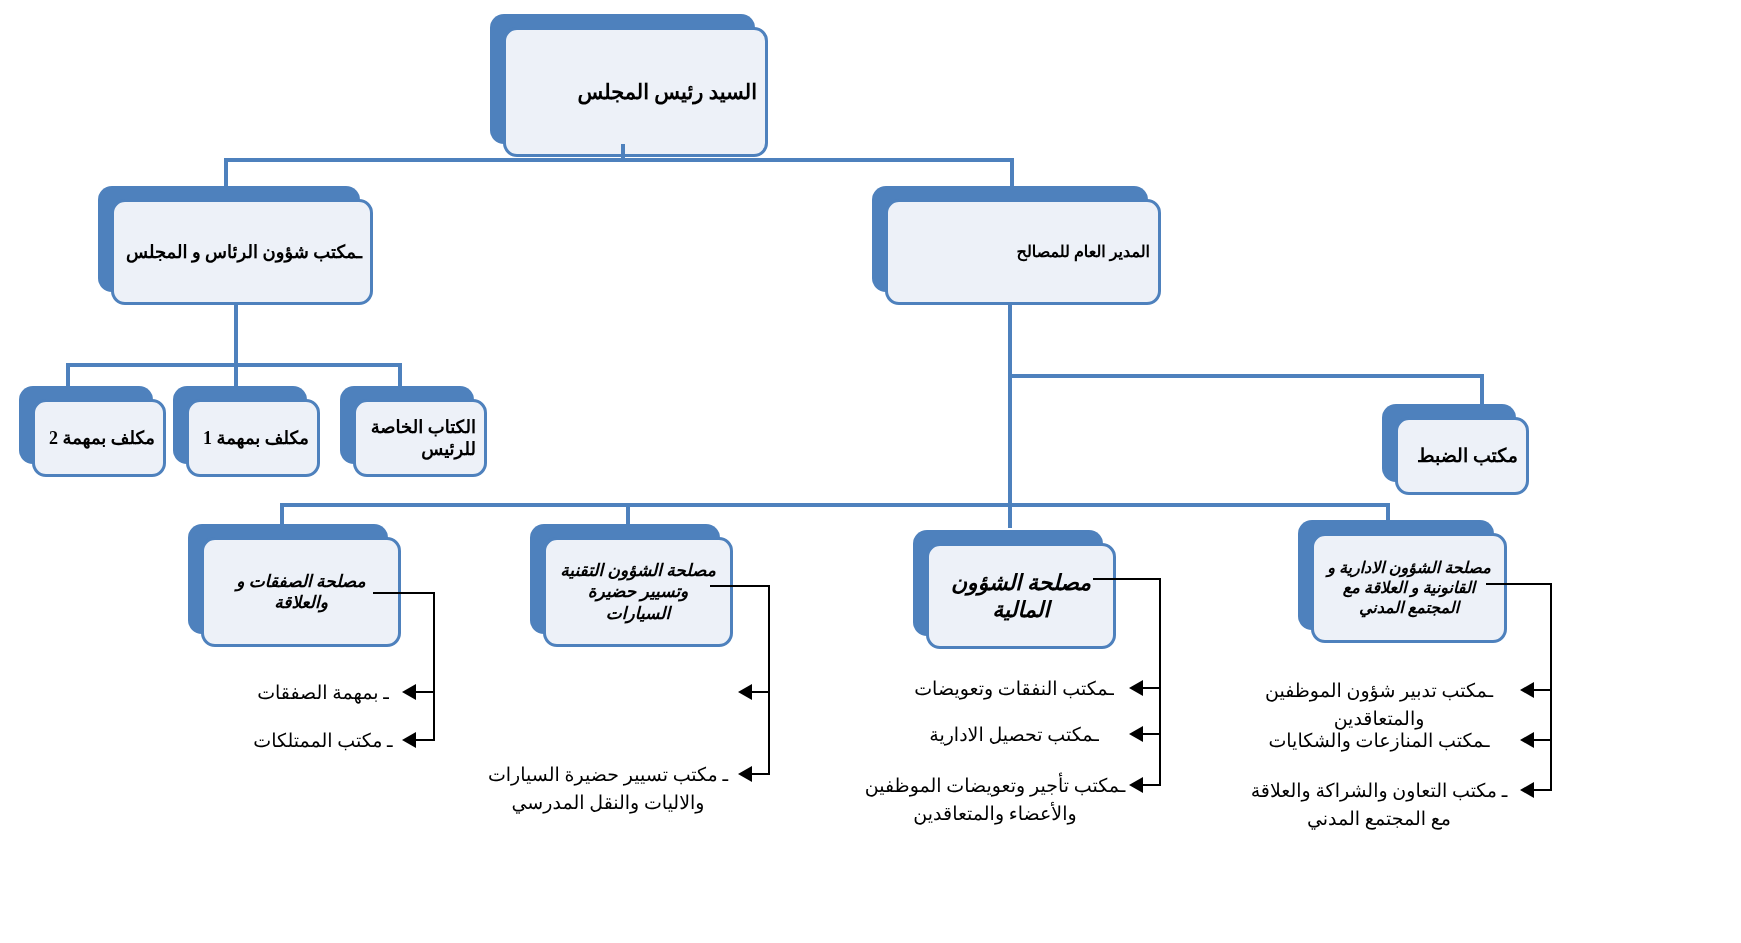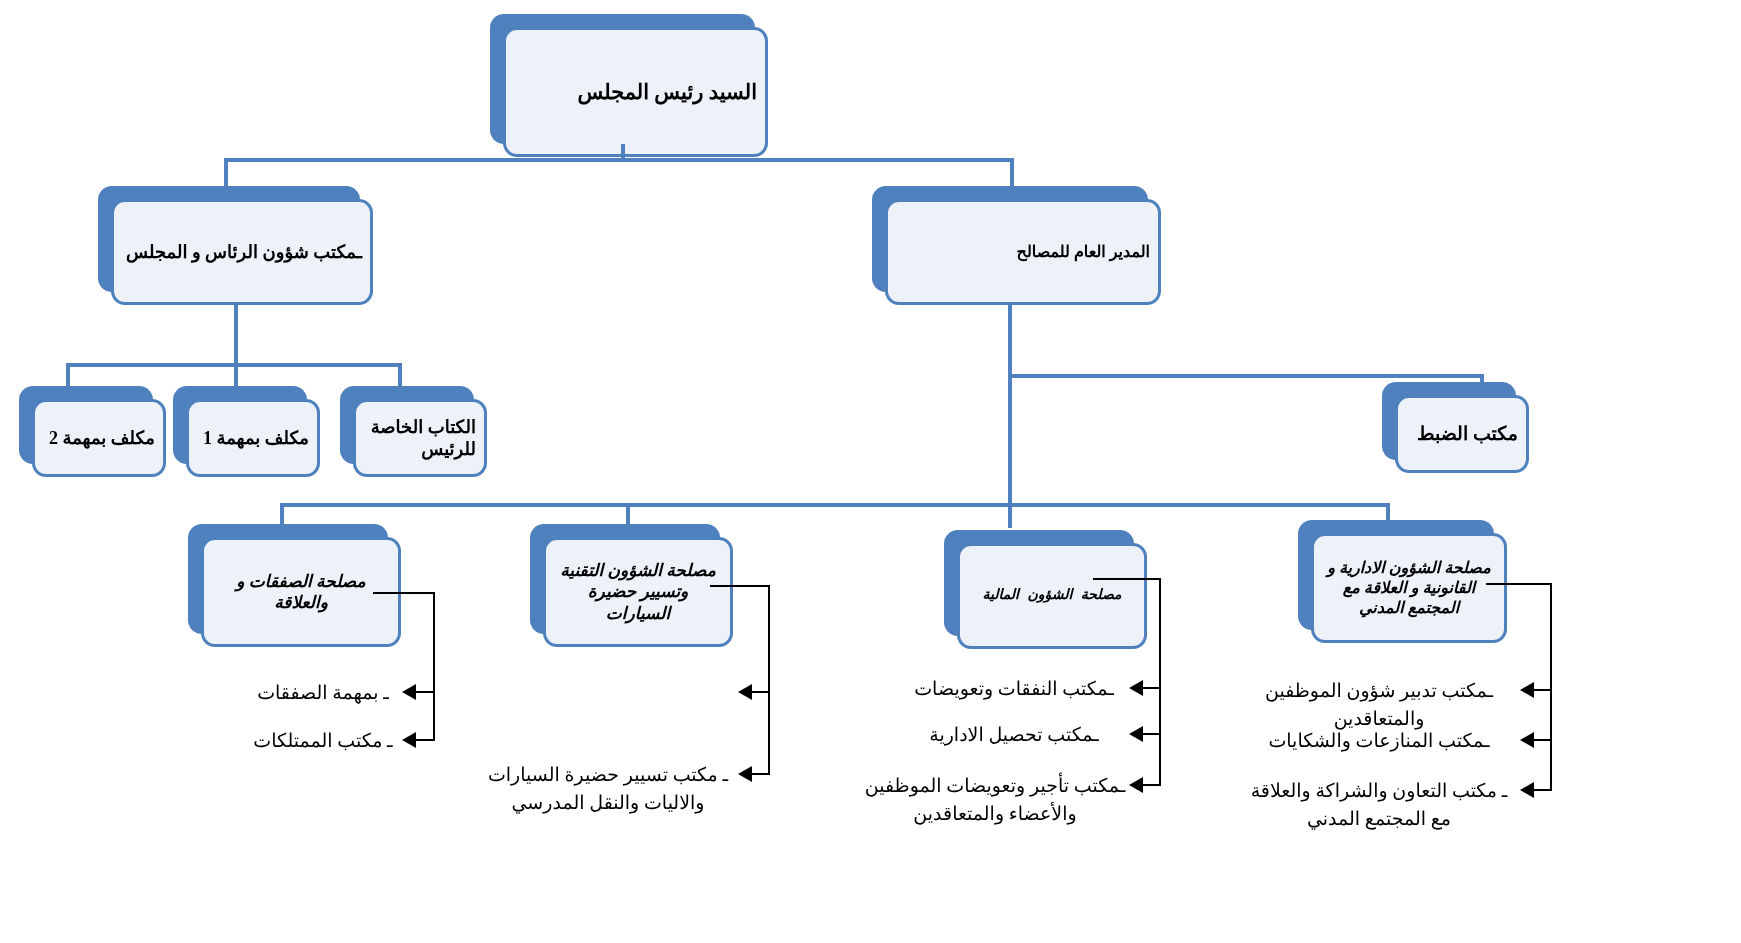--- a/index.html
+++ b/index.html
@@ -118,21 +118,21 @@
     <div class="face">
       <span class="txt">الكتاب الخاصة للرئيس</span>
     </div>
   </div>
 
   <div class="ln v" style="left:1008px;top:305px;height:200px;"></div>
 
   <div class="ln h" style="left:1008px;top:374px;width:476px;"></div>
   <div class="ln v" style="left:1480px;top:374px;height:32px;"></div>
 
-  <div class="node bold" style="left:1382px;top:382px;width:134px;height:78px;font-size:19px;font-family:Liberation Serif, serif;">
+  <div class="node bold" style="left:1382px;top:404px;width:134px;height:78px;font-size:19px;font-family:Liberation Serif, serif;">
     <div class="shadow"></div>
     <div class="face">
       <span class="txt">مكتب الضبط</span>
     </div>
   </div>
 
   <div class="ln h" style="left:280px;top:503px;width:1108px;"></div>
   <div class="ln v" style="left:280px;top:503px;height:25px;"></div>
   <div class="ln v" style="left:626px;top:503px;height:25px;"></div>
   <div class="ln v" style="left:1008px;top:503px;height:25px;"></div>
@@ -145,21 +145,21 @@
     </div>
   </div>
 
   <div class="node ital" style="left:530px;top:524px;width:190px;height:110px;font-size:17px;">
     <div class="shadow"></div>
     <div class="face">
       <span class="txt">مصلحة الشؤون التقنية وتسيير حضيرة السيارات</span>
     </div>
   </div>
 
-  <div class="node ital" style="left:944px;top:530px;width:190px;height:106px;font-size:14px;font-family:Liberation Mono, monospace;">
+  <div class="node ital" style="left:913px;top:530px;width:190px;height:106px;font-size:22px;">
     <div class="shadow"></div>
     <div class="face">
       <span class="txt">مصلحة الشؤون المالية</span>
     </div>
   </div>
 
   <div class="node ital" style="left:1298px;top:520px;width:196px;height:110px;font-size:16px;">
     <div class="shadow"></div>
     <div class="face">
       <span class="txt">مصلحة الشؤون الادارية و القانونية و العلاقة مع المجتمع المدني</span>

